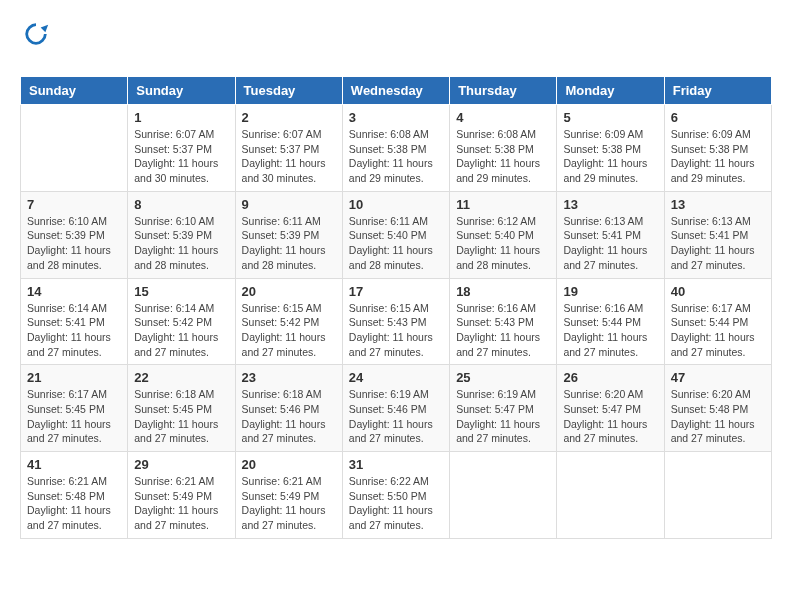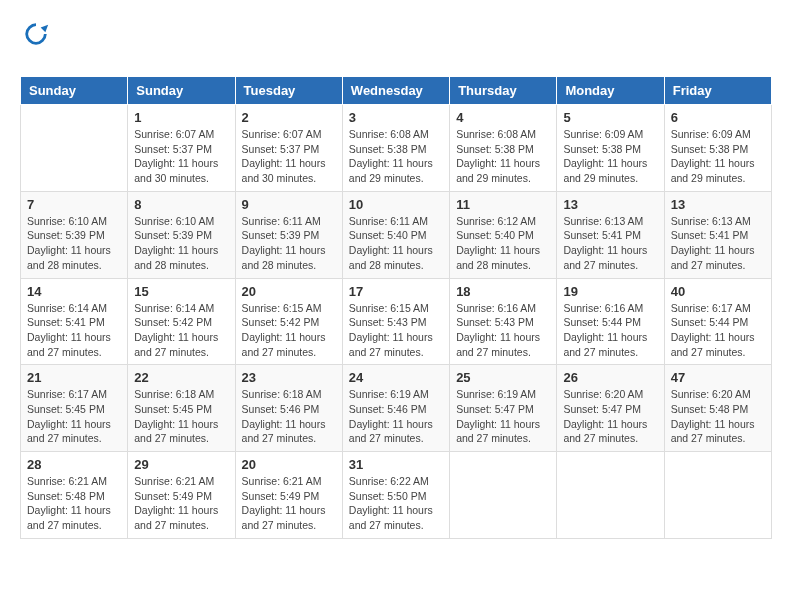--- a/index.html
+++ b/index.html
@@ -340,21 +340,21 @@
         <span class="day-number">47</span>
         <div class="day-info">
           <span>Sunrise: 6:20 AM</span><br>
           <span>Sunset: 5:48 PM</span><br>
           <span>Daylight: 11 hours and 27 minutes.</span>
         </div>
       </td>
       </tr>
       <tr>
         <td>
-        <span class="day-number">28</span>
+        <span class="day-number">41</span>
         <div class="day-info">
           <span>Sunrise: 6:21 AM</span><br>
           <span>Sunset: 5:48 PM</span><br>
           <span>Daylight: 11 hours and 27 minutes.</span>
         </div>
       </td>
         <td>
         <span class="day-number">29</span>
         <div class="day-info">
           <span>Sunrise: 6:21 AM</span><br>

